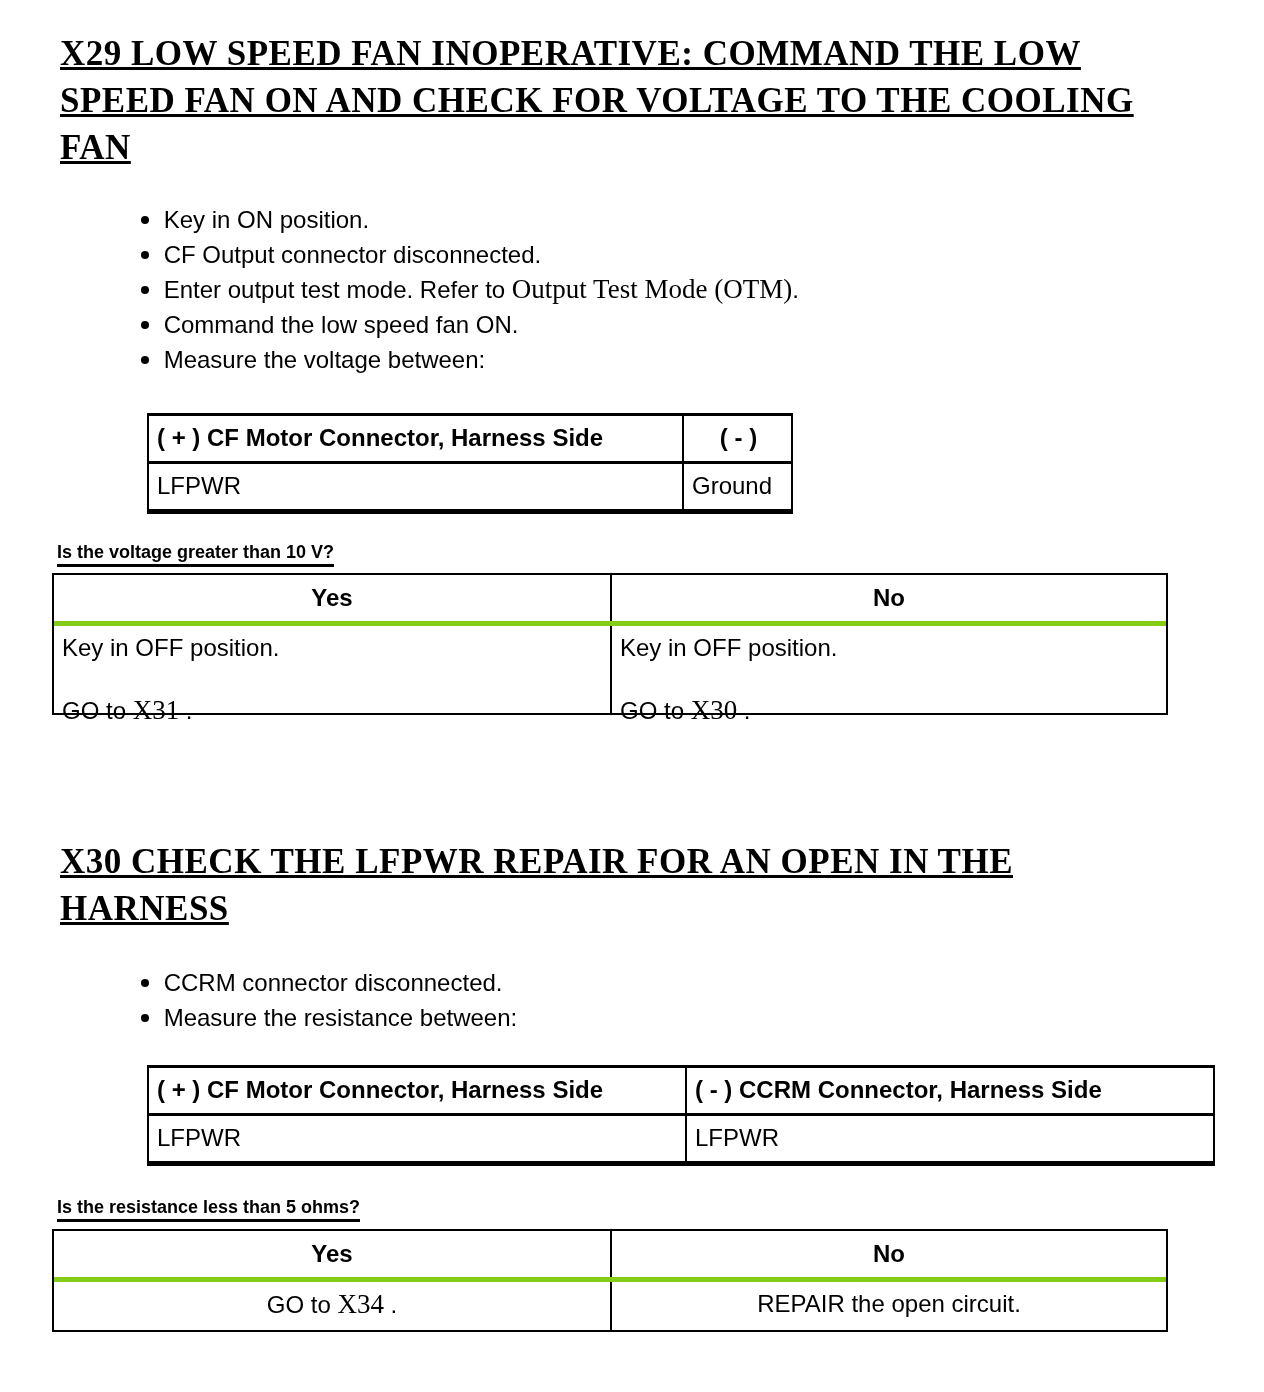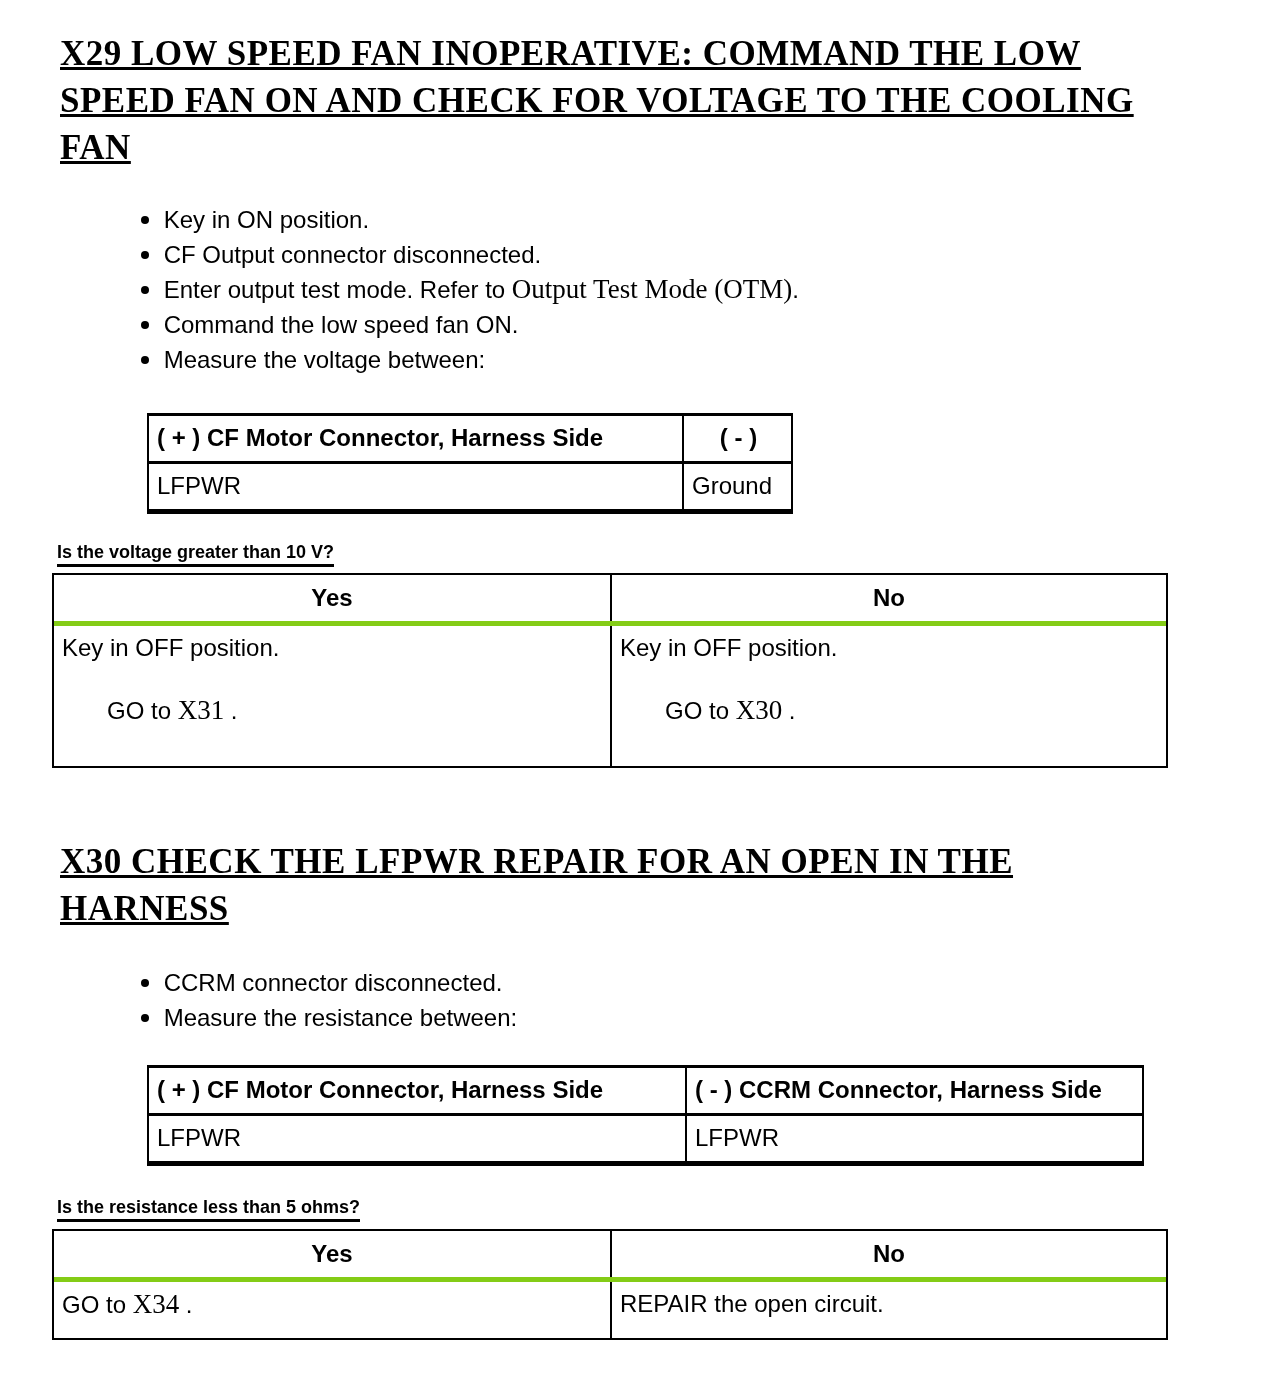--- a/index.html
+++ b/index.html
@@ -38,37 +38,37 @@
     font-size:24px; background:#fff;
   }
   .mrow { display:flex; }
   .mrow.mhead { font-weight:bold; border-bottom:3px solid #000; }
   .mcell { padding:8px 6px 9px 8px; line-height:28px; white-space:nowrap; overflow:hidden; }
   .mcell + .mcell { border-left:2px solid #000; }
   #mt1 .c0 { width:533px; }
   #mt1 .c1 { width:109px; }
   #mt1 .mhead .c1 { text-align:center; }
   #mt2 .c0 { width:536px; }
-  #mt2 .c1 { width:457px; }
+  #mt2 .c1 { width:528px; }
 
   
   .q { font-weight:bold; font-size:18px; white-space:nowrap; }
   .q > span { border-bottom:3px solid #000; padding-bottom:2px; }
 
   
   .dtable { position:absolute; border:2px solid #000; font-size:24px; background:#fff; }
   .drow { display:flex; }
   .dhead { font-weight:bold; border-bottom:5px solid #84cc16; text-align:center; }
   .dhead .dcell { padding:9px 0; line-height:28px; }
   .dcell { width:556px; }
   .dcell + .dcell { border-left:2px solid #000; }
   .dbody .dcell { padding:8px 8px; line-height:28px; }
-  #dt1 .dbody .dcell { height:140px; }
-  #dt1 .goto-line { margin-top:34px;margin-left:45px; }
-  #dt2 .dbody .dcell { height:56px; }
+  #dt1 .dbody .dcell { height:87px; }
+  #dt1 .goto-line { margin-top:34px; }
+  #dt2 .dbody .dcell { height:48px;text-align:center; }
   .dline { white-space:nowrap; }
 </style>
 </head>
 <body>
 
 <div class="abs sec-title" style="left:60px; top:30px;">
   <span>X29 LOW SPEED FAN INOPERATIVE: COMMAND THE LOW</span><br>
   <span>SPEED FAN ON AND CHECK FOR VOLTAGE TO THE COOLING</span><br>
   <span>FAN</span>
 </div>

